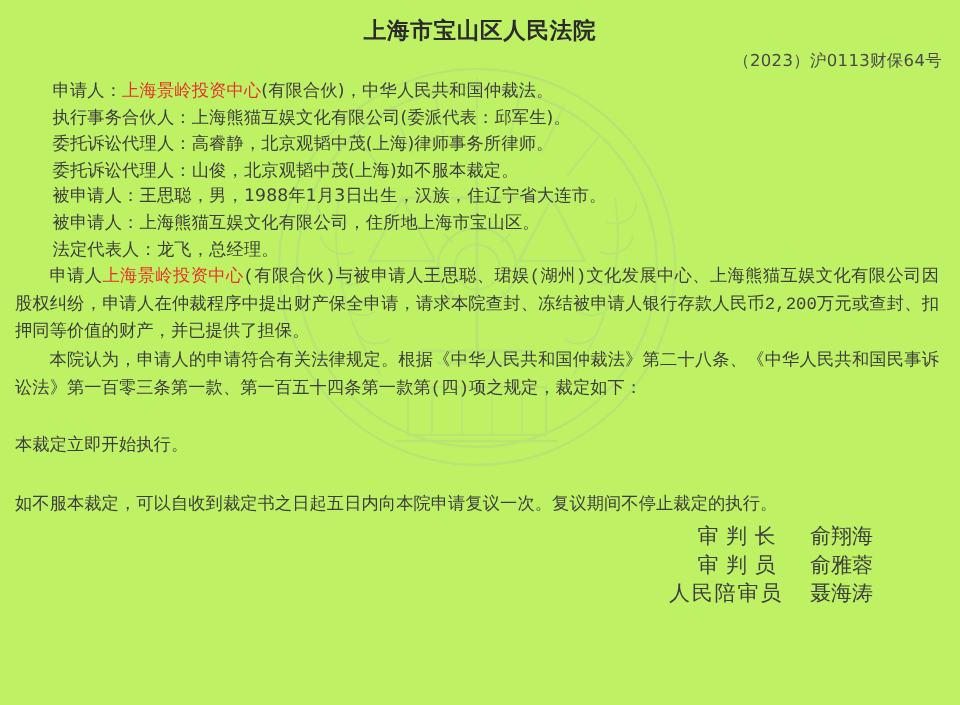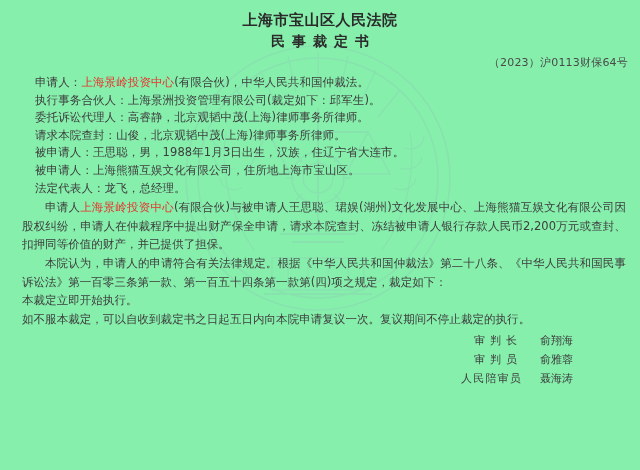--- a/index.html
+++ b/index.html
@@ -11,21 +11,21 @@
     height: 470px;
     background: #ffffff;
     font-family: "DejaVu Sans", "Liberation Sans", sans-serif;
     color: #3a3a3a;
     overflow: hidden;
   }
   .page {
     position: relative;
     width: 640px;
     height: 470px;
-    background: #86efac;
+    background: #bef264;
     overflow: hidden;
   }
   
   .watermark {
     position: absolute;
     left: 168px;
     top: 28px;
     width: 300px;
     height: 300px;
     opacity: 0.16;
@@ -70,44 +70,46 @@
   }
   .party-line {
     font-size: 11.5px;
     line-height: 17.6px;
     color: #3d3d3d;
     white-space: nowrap;
     letter-spacing: 0.1px;
   }
   .body {
     margin-top: 1px;
-    padding-left: 22px;
+    padding-left: 10px;
     padding-right: 14px;
+    font-family: Liberation Mono, monospace;
   }
   .body-para {
     font-size: 11.5px;
     line-height: 18.6px;
     color: #3d3d3d;
     text-indent: 23px;
     text-align: justify;
     letter-spacing: 0.05px;
   }
   .no-indent {
     text-indent: 0;
+    margin-top: 20px;
   }
   .hl {
     color: #e8312a;
   }
   .signatures {
     margin-top: 3px;
     padding-right: 46px;
     text-align: right;
   }
   .sig-line {
-    font-size: 11px;
+    font-size: 14px;
     line-height: 19px;
     color: #3d3d3d;
     white-space: nowrap;
   }
   .sig-role {
     display: inline-block;
     letter-spacing: 5px;
     padding-right: 5px;
   }
   .sig-role.wide {
@@ -187,30 +189,29 @@
         <path d="M120 230 L120 262 M140 230 L140 262 M160 230 L160 262 M180 230 L180 262" stroke-width="1"></path>
         <path d="M96 266 L204 266" stroke-width="1.8"></path>
       </g>
     </svg>
   </div>
 
   <div class="content">
 
     <div class="title-block">
       <div class="court-name">上海市宝山区人民法院</div>
-      <div class="doc-type">民事裁定书</div>
     </div>
 
     <div class="case-no">（2023）沪0113财保64号</div>
 
     <div class="parties">
         <div class="party-line"><span>申请人：</span><span class="hl">上海景岭投资中心</span><span>(有限合伙)，中华人民共和国仲裁法。</span></div>
-        <div class="party-line"><span>执行事务合伙人：上海景洲投资管理有限公司(裁定如下：邱军生)。</span></div>
+        <div class="party-line"><span>执行事务合伙人：上海熊猫互娱文化有限公司(委派代表：邱军生)。</span></div>
         <div class="party-line"><span>委托诉讼代理人：高睿静，北京观韬中茂(上海)律师事务所律师。</span></div>
-        <div class="party-line"><span>请求本院查封：山俊，北京观韬中茂(上海)律师事务所律师。</span></div>
+        <div class="party-line"><span>委托诉讼代理人：山俊，北京观韬中茂(上海)如不服本裁定。</span></div>
         <div class="party-line"><span>被申请人：王思聪，男，1988年1月3日出生，汉族，住辽宁省大连市。</span></div>
         <div class="party-line"><span>被申请人：上海熊猫互娱文化有限公司，住所地上海市宝山区。</span></div>
         <div class="party-line"><span>法定代表人：龙飞，总经理。</span></div>
       </div>
 
     <div class="body">
         <div class="body-para"><span>申请人</span><span class="hl">上海景岭投资中心</span><span>(有限合伙)与被申请人王思聪、珺娱(湖州)文化发展中心、上海熊猫互娱文化有限公司因股权纠纷，申请人在仲裁程序中提出财产保全申请，请求本院查封、冻结被申请人银行存款人民币2,200万元或查封、扣押同等价值的财产，并已提供了担保。</span></div>
         <div class="body-para"><span>本院认为，申请人的申请符合有关法律规定。根据《中华人民共和国仲裁法》第二十八条、《中华人民共和国民事诉讼法》第一百零三条第一款、第一百五十四条第一款第(四)项之规定，裁定如下：</span></div>
         <div class="body-para no-indent"><span>本裁定立即开始执行。</span></div>
         <div class="body-para no-indent"><span>如不服本裁定，可以自收到裁定书之日起五日内向本院申请复议一次。复议期间不停止裁定的执行。</span></div>

